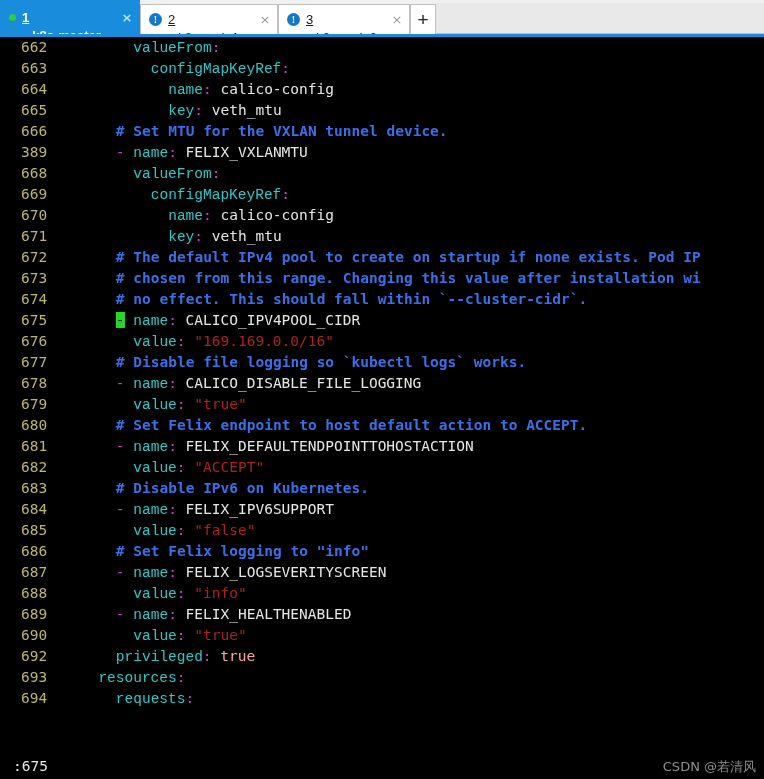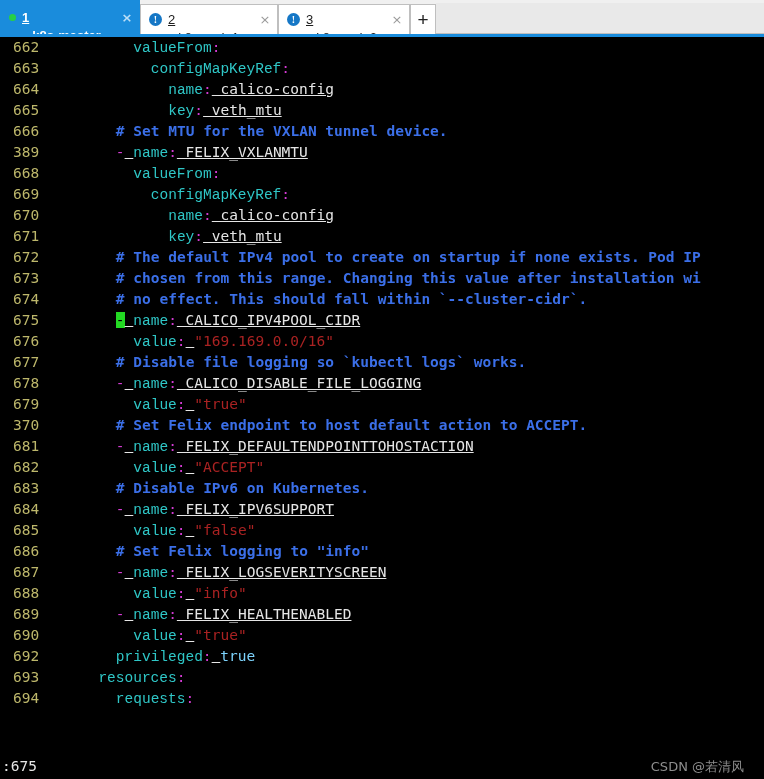--- a/index.html
+++ b/index.html
@@ -140,55 +140,55 @@
     line-height: 21px;
     font-size: 14.5px;
     white-space: pre;
     display: flex;
     letter-spacing: 0px;
   }
   .lnum {
     width: 46px;
     flex: 0 0 46px;
     text-align: left;
-    padding-left: 13px;
+    padding-left: 21px;
     box-sizing: border-box;
     color: #bdb76b;
   }
   .ltext {
     flex: 1 1 auto;
     overflow: hidden;
     white-space: pre;
   }
 
   
   .c-key     { color: #2fc7c7; font-family: Liberation Mono, monospace; }   
   .c-punct   { color: #d33bd3; }   
-  .c-plain   { color: #e6e6e6; text-decoration: underline; }   
+  .c-plain   { color: #e6e6e6; }   
   .c-comment { color: #3b6fe8; font-weight: bold; }   
   .c-string  { color: #aa2222; }   
-  .c-bool    { color: #7dd3fc; text-align: right; }   
+  .c-bool    { color: #fca5a5; text-align: right; }   
   .cursor    { background: #23d923; color: #000000; }
 
   #statusline {
     position: absolute;
     left: 0;
     bottom: 0;
     width: 764px;
     height: 25px;
     line-height: 25px;
     font-size: 14.5px;
     color: #e6e6e6;
     white-space: pre;
-    padding-left: 2px;
+    padding-left: 13px;
     box-sizing: border-box;
   }
   #watermark {
     position: absolute;
-    right: 20px;
+    right: 8px;
     bottom: 3px;
     font-size: 13px;
     color: #8e8e8e;
     font-family: "DejaVu Sans", sans-serif;
     user-select: none;
   }
 </style>
 </head>
 <body>
 
@@ -231,21 +231,21 @@
       <div class="code-line"><span class="lnum">670</span><span class="ltext"><span>              </span><span class="c-key">name</span><span class="c-punct">:</span><span class="c-plain"> calico-config</span></span></div>
       <div class="code-line"><span class="lnum">671</span><span class="ltext"><span>              </span><span class="c-key">key</span><span class="c-punct">:</span><span class="c-plain"> veth_mtu</span></span></div>
       <div class="code-line"><span class="lnum">672</span><span class="ltext"><span>        </span><span class="c-comment"># The default IPv4 pool to create on startup if none exists. Pod IP</span></span></div>
       <div class="code-line"><span class="lnum">673</span><span class="ltext"><span>        </span><span class="c-comment"># chosen from this range. Changing this value after installation wi</span></span></div>
       <div class="code-line"><span class="lnum">674</span><span class="ltext"><span>        </span><span class="c-comment"># no effect. This should fall within `--cluster-cidr`.</span></span></div>
       <div class="code-line"><span class="lnum">675</span><span class="ltext"><span>        </span><span class="cursor">-</span><span class="c-plain"> </span><span class="c-key">name</span><span class="c-punct">:</span><span class="c-plain"> CALICO_IPV4POOL_CIDR</span></span></div>
       <div class="code-line"><span class="lnum">676</span><span class="ltext"><span>          </span><span class="c-key">value</span><span class="c-punct">:</span><span class="c-plain"> </span><span class="c-string">"169.169.0.0/16"</span></span></div>
       <div class="code-line"><span class="lnum">677</span><span class="ltext"><span>        </span><span class="c-comment"># Disable file logging so `kubectl logs` works.</span></span></div>
       <div class="code-line"><span class="lnum">678</span><span class="ltext"><span>        </span><span class="c-punct">-</span><span class="c-plain"> </span><span class="c-key">name</span><span class="c-punct">:</span><span class="c-plain"> CALICO_DISABLE_FILE_LOGGING</span></span></div>
       <div class="code-line"><span class="lnum">679</span><span class="ltext"><span>          </span><span class="c-key">value</span><span class="c-punct">:</span><span class="c-plain"> </span><span class="c-string">"true"</span></span></div>
-      <div class="code-line"><span class="lnum">370</span><span class="ltext"><span>        </span><span class="c-comment"># Set Felix endpoint to host default action to ACCEPT.</span></span></div>
+      <div class="code-line"><span class="lnum">680</span><span class="ltext"><span>        </span><span class="c-comment"># Set Felix endpoint to host default action to ACCEPT.</span></span></div>
       <div class="code-line"><span class="lnum">681</span><span class="ltext"><span>        </span><span class="c-punct">-</span><span class="c-plain"> </span><span class="c-key">name</span><span class="c-punct">:</span><span class="c-plain"> FELIX_DEFAULTENDPOINTTOHOSTACTION</span></span></div>
       <div class="code-line"><span class="lnum">682</span><span class="ltext"><span>          </span><span class="c-key">value</span><span class="c-punct">:</span><span class="c-plain"> </span><span class="c-string">"ACCEPT"</span></span></div>
       <div class="code-line"><span class="lnum">683</span><span class="ltext"><span>        </span><span class="c-comment"># Disable IPv6 on Kubernetes.</span></span></div>
       <div class="code-line"><span class="lnum">684</span><span class="ltext"><span>        </span><span class="c-punct">-</span><span class="c-plain"> </span><span class="c-key">name</span><span class="c-punct">:</span><span class="c-plain"> FELIX_IPV6SUPPORT</span></span></div>
       <div class="code-line"><span class="lnum">685</span><span class="ltext"><span>          </span><span class="c-key">value</span><span class="c-punct">:</span><span class="c-plain"> </span><span class="c-string">"false"</span></span></div>
       <div class="code-line"><span class="lnum">686</span><span class="ltext"><span>        </span><span class="c-comment"># Set Felix logging to "info"</span></span></div>
       <div class="code-line"><span class="lnum">687</span><span class="ltext"><span>        </span><span class="c-punct">-</span><span class="c-plain"> </span><span class="c-key">name</span><span class="c-punct">:</span><span class="c-plain"> FELIX_LOGSEVERITYSCREEN</span></span></div>
       <div class="code-line"><span class="lnum">688</span><span class="ltext"><span>          </span><span class="c-key">value</span><span class="c-punct">:</span><span class="c-plain"> </span><span class="c-string">"info"</span></span></div>
       <div class="code-line"><span class="lnum">689</span><span class="ltext"><span>        </span><span class="c-punct">-</span><span class="c-plain"> </span><span class="c-key">name</span><span class="c-punct">:</span><span class="c-plain"> FELIX_HEALTHENABLED</span></span></div>
       <div class="code-line"><span class="lnum">690</span><span class="ltext"><span>          </span><span class="c-key">value</span><span class="c-punct">:</span><span class="c-plain"> </span><span class="c-string">"true"</span></span></div>

